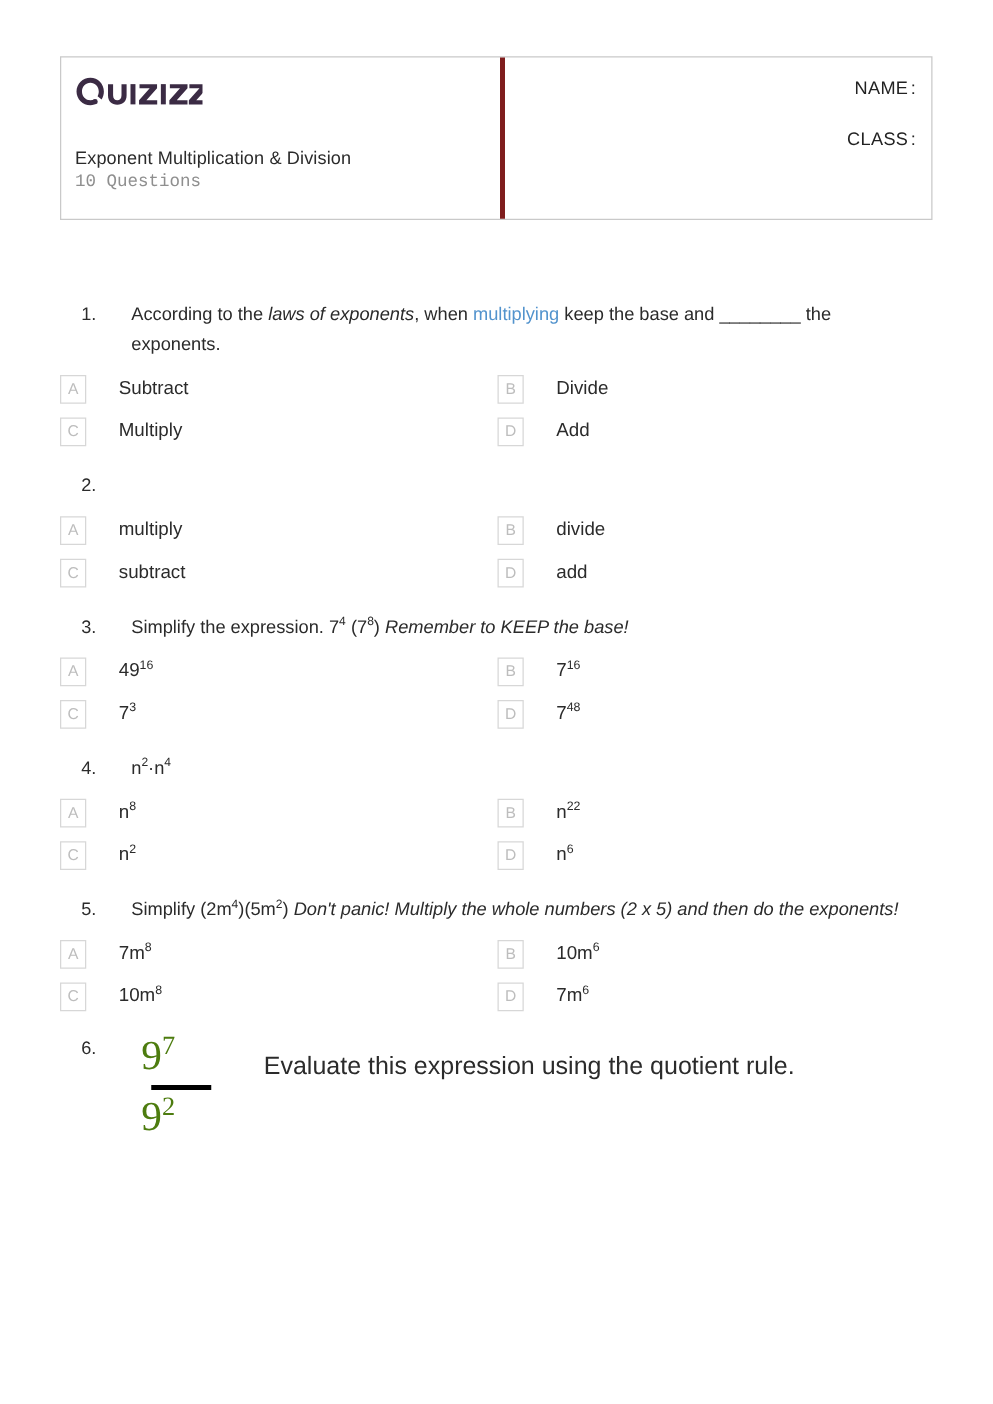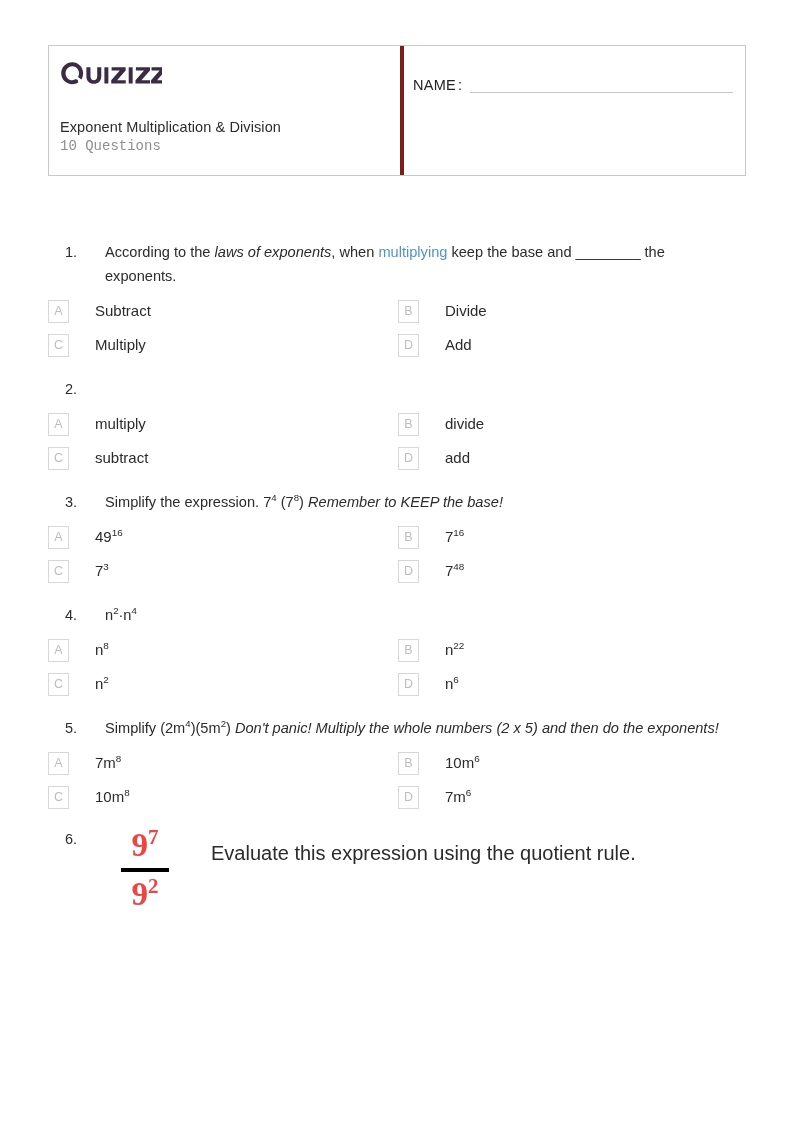--- a/index.html
+++ b/index.html
@@ -56,20 +56,21 @@
   }
   .header-right {
     flex: 1;
     padding: 17px 12px 0 9px;
   }
   .field-row {
     display: flex;
     align-items: flex-end;
     height: 33px;
     margin-bottom: 8px;
+    flex-direction: column;
   }
   .field-label {
     font-size: 14.5px;
     color: #222;
     white-space: nowrap;
     letter-spacing: 0.3px;
     padding-bottom: 3px;
   }
   .field-label .colon { margin-left: 2px; }
   .field-line {
@@ -109,26 +110,25 @@
 
   
   .q-frac-row {
     display: flex;
     align-items: flex-start;
     margin-top: 4px;
   }
   .frac {
     margin-left: 36px;
     width: 64px;
-    text-align: center;
     font-family: "Liberation Serif", serif;
-    font-weight: bold;
+    font-weight: normal;
     font-size: 33px;
     line-height: 1.1;
-    color: #ef4444;
+    color: #4d7c0f;
   }
   .frac .num { padding-bottom: 2px; }
   .frac .bar {
     border-top: 4px solid #000;
     width: 48px;
     margin: 3px auto 4px auto;
   }
   .frac sup { font-size: 0.64em; }
   .frac-prompt {
     margin-left: 34px;
@@ -195,20 +195,24 @@
       <div class="quiz-count">10 Questions</div>
     </div>
 
     <div class="header-right">
 
       <div class="field-row">
         <span class="field-label"><span>NAME</span><span class="colon">:</span></span>
         <span class="field-line"></span>
       </div>
 
+      <div class="field-row">
+        <span class="field-label"><span>CLASS</span><span class="colon">:</span></span>
+        <span class="field-line"></span>
+      </div>
 
 
     </div>
   </div>
 
   <div class="questions">
 
     <div class="question-block">
       <div class="q-row">
         <div class="q-num">1.</div>

